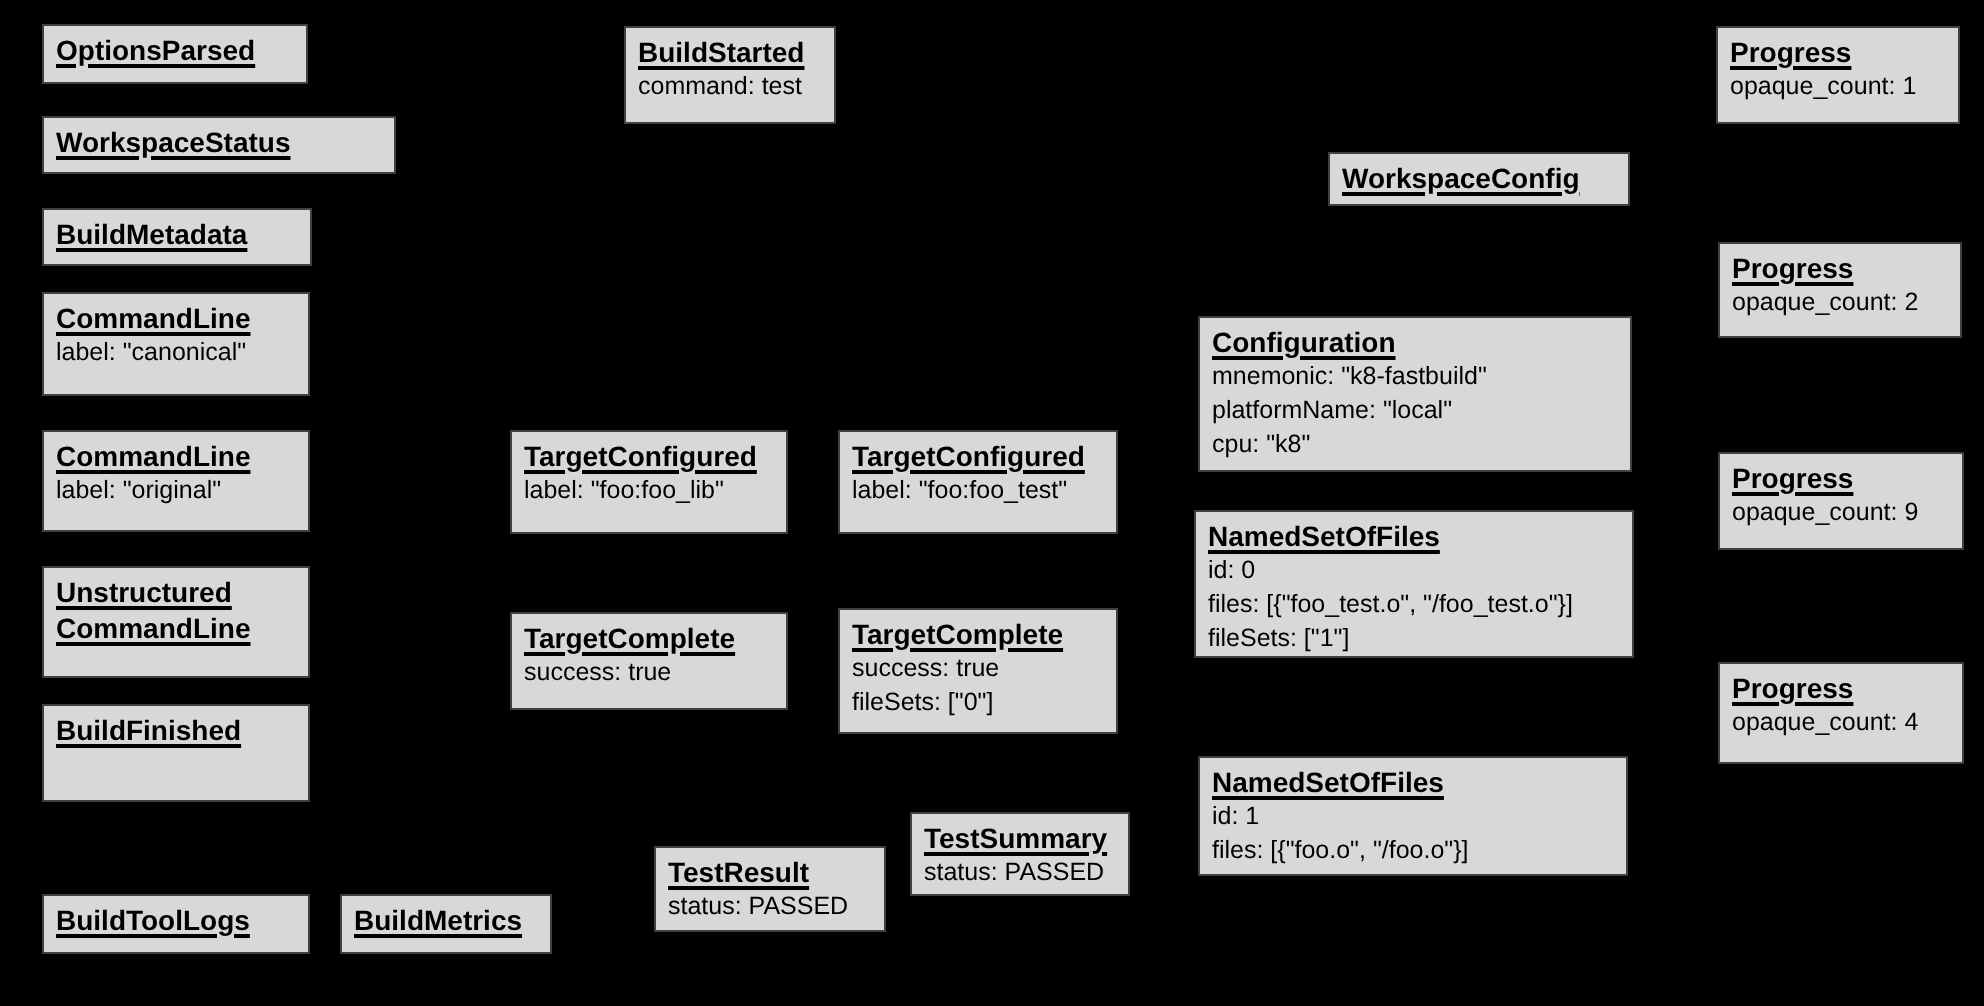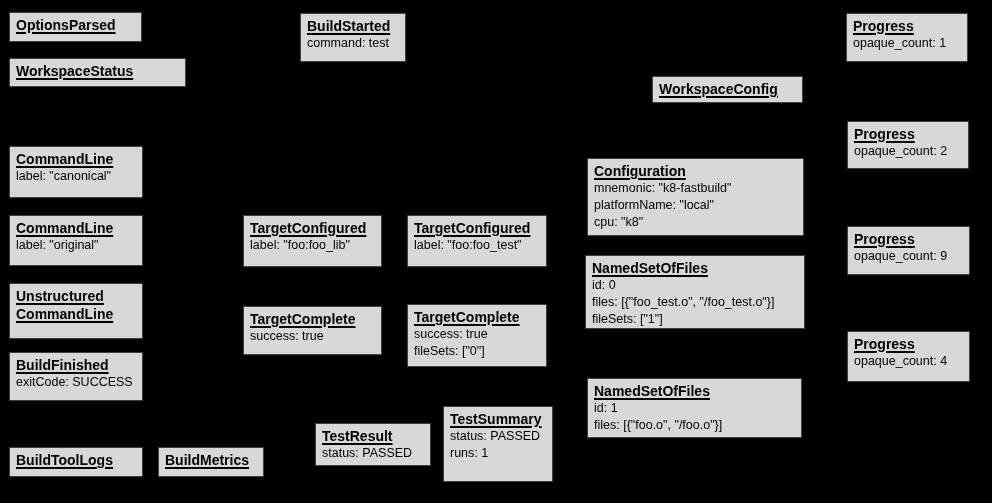--- a/index.html
+++ b/index.html
@@ -18,20 +18,21 @@
     overflow: hidden;
     font-family: "Liberation Sans", sans-serif;
   }
   .node {
     position: absolute;
     background: var(--node-fill);
     border: 1px solid var(--node-border);
     color: var(--node-text);
     padding: 3px 6px 18px 6px;
     overflow: hidden;
+    margin-left: 12px;
   }
   .node .t {
     font-size: 14px;
     font-weight: bold;
     line-height: 18px;
     text-decoration: underline;
     text-decoration-thickness: 1.5px;
     text-underline-offset: 2px;
   }
   .node .l {
@@ -46,38 +47,40 @@
 <div class="stage">
 
   <div class="node" style="left:9px;top:12px;width:133px;height:30px">
     <div class="t">OptionsParsed</div>
   </div>
 
   <div class="node" style="left:9px;top:58px;width:177px;height:29px">
     <div class="t">WorkspaceStatus</div>
   </div>
 
+  <div class="node" style="left:9px;top:104px;width:135px;height:29px">
+    <div class="t">BuildMetadata</div>
+  </div>
 
   <div class="node" style="left:9px;top:146px;width:134px;height:52px">
     <div class="t">CommandLine</div>
     <div class="l">label: "canonical"</div>
   </div>
 
   <div class="node" style="left:9px;top:215px;width:134px;height:51px">
     <div class="t">CommandLine</div>
     <div class="l">label: "original"</div>
   </div>
 
   <div class="node" style="left:9px;top:283px;width:134px;height:56px">
     <div class="t">Unstructured CommandLine</div>
   </div>
 
   <div class="node" style="left:9px;top:352px;width:134px;height:49px">
     <div class="t">BuildFinished</div>
-    <div class="l">exitCode: SUCCESS</div>
   </div>
 
   <div class="node" style="left:9px;top:447px;width:134px;height:30px">
     <div class="t">BuildToolLogs</div>
   </div>
 
   <div class="node" style="left:158px;top:447px;width:106px;height:30px">
     <div class="t">BuildMetrics</div>
   </div>
 
@@ -106,21 +109,21 @@
     <div class="t">TargetComplete</div>
     <div class="l">success: true</div>
     <div class="l">fileSets: ["0"]</div>
   </div>
 
   <div class="node" style="left:315px;top:423px;width:116px;height:43px">
     <div class="t">TestResult</div>
     <div class="l">status: PASSED</div>
   </div>
 
-  <div class="node" style="left:443px;top:406px;width:110px;height:76px">
+  <div class="node" style="left:443px;top:406px;width:110px;height:42px">
     <div class="t">TestSummary</div>
     <div class="l">status: PASSED</div>
     <div class="l">runs: 1</div>
   </div>
 
   <div class="node" style="left:652px;top:76px;width:151px;height:27px">
     <div class="t">WorkspaceConfig</div>
   </div>
 
   <div class="node" style="left:587px;top:158px;width:217px;height:78px">

